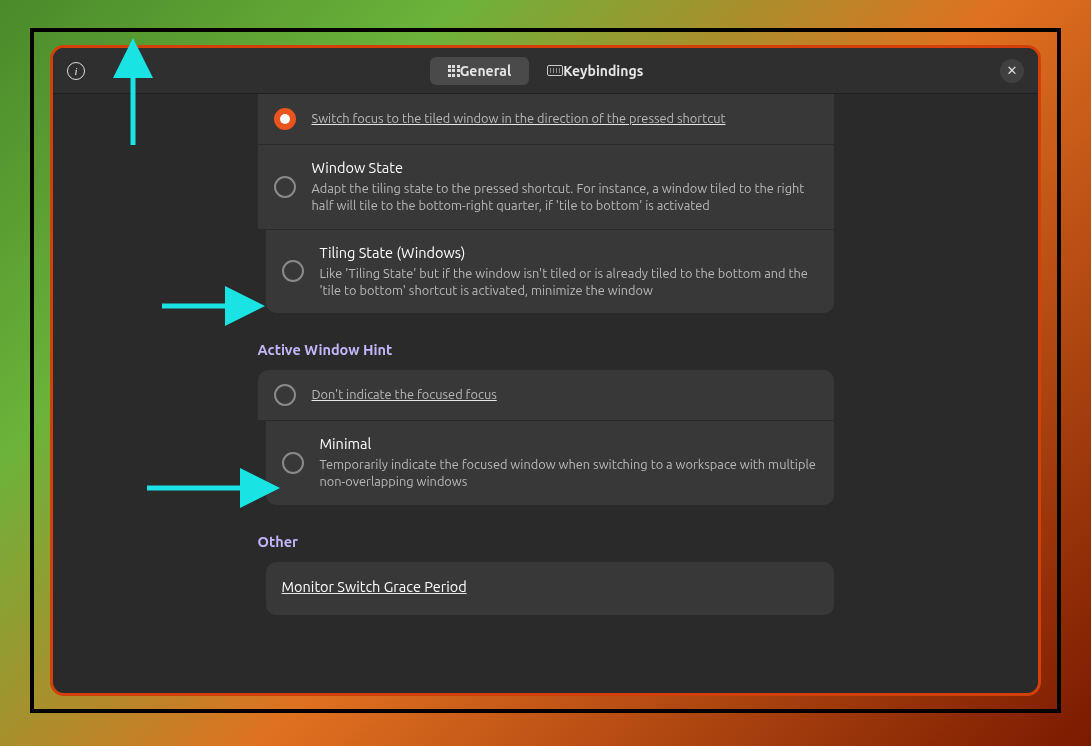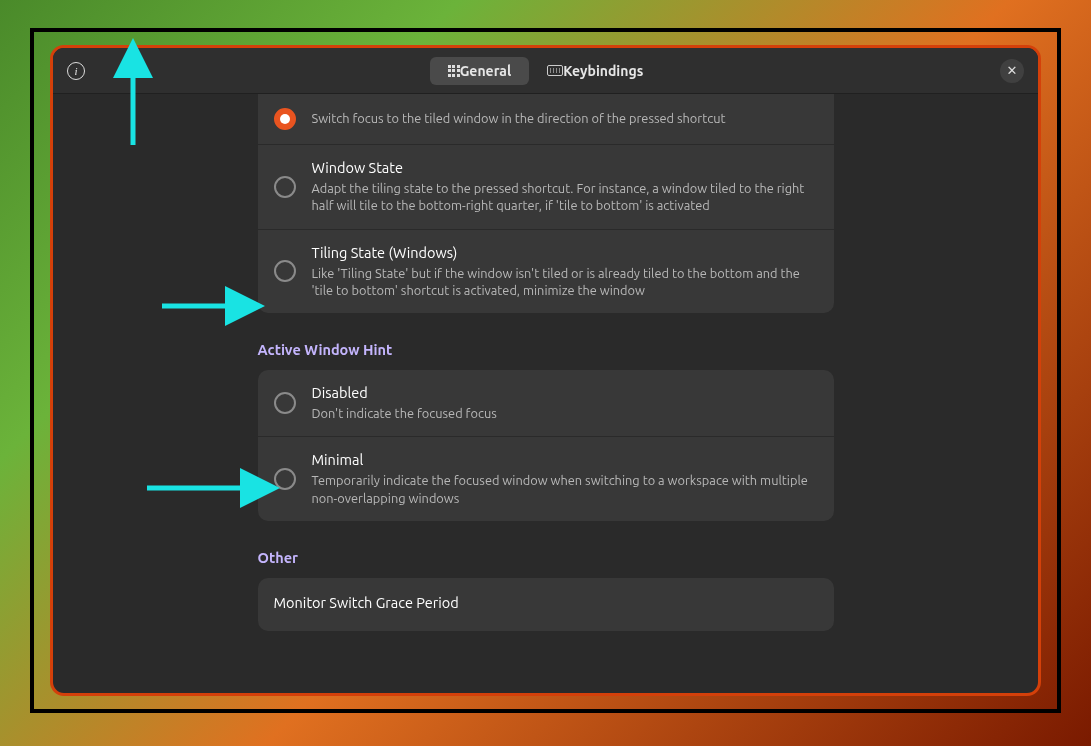--- a/index.html
+++ b/index.html
@@ -53,22 +53,22 @@
   }
   .content-inner { width: 576px; margin: 0 auto; }
 
   .section-header {
     font-size: 14.5px; font-weight: 700; color: #c4b5fd; padding: 28px 0 12px 0;
   }
   .row-group { display: flex; flex-direction: column; gap: 1px; }
   .row {
     background: #383838; padding: 14px 16px; display: flex; align-items: center; gap: 16px;
   }
-  .row:first-child { border-top-left-radius: 10px; border-top-right-radius: 10px; }
-  .row:last-child  { border-bottom-left-radius: 10px; border-bottom-right-radius: 10px; }
+  .row:first-child { border-top-left-radius: 10px; border-top-right-radius: 10px; text-decoration: underline; }
+  .row:last-child  { border-bottom-left-radius: 10px; border-bottom-right-radius: 10px; margin-left: 8px; }
   .row.cut-top { border-top-left-radius: 0; border-top-right-radius: 0; }
 
   .radio {
     width: 22px; height: 22px; border-radius: 50%; border: 2px solid #8a8a8a;
     flex-shrink: 0; position: relative; cursor: pointer;
   }
   .radio.checked { border-color: #e95420; background: #e95420; }
   .radio.checked::after {
     content:""; position:absolute; width:10px; height:10px; background:#fff; border-radius:50%;
     left:50%; top:50%; transform:translate(-50%,-50%);
@@ -147,21 +147,20 @@
             <div class="row-desc">Like 'Tiling State' but if the window isn't tiled or is already tiled to the bottom and the 'tile to bottom' shortcut is activated, minimize the window</div>
           </div>
         </div>
       </div>
 
       <div class="section-header">Active Window Hint</div>
       <div class="row-group">
         <div class="row">
           <div class="radio"></div>
           <div class="row-text">
-            <div class="row-title">Disabled</div>
             <div class="row-desc">Don't indicate the focused focus</div>
           </div>
         </div>
         <div class="row">
           <div class="radio"></div>
           <div class="row-text">
             <div class="row-title">Minimal</div>
             <div class="row-desc">Temporarily indicate the focused window when switching to a workspace with multiple non-overlapping windows</div>
           </div>
         </div>

